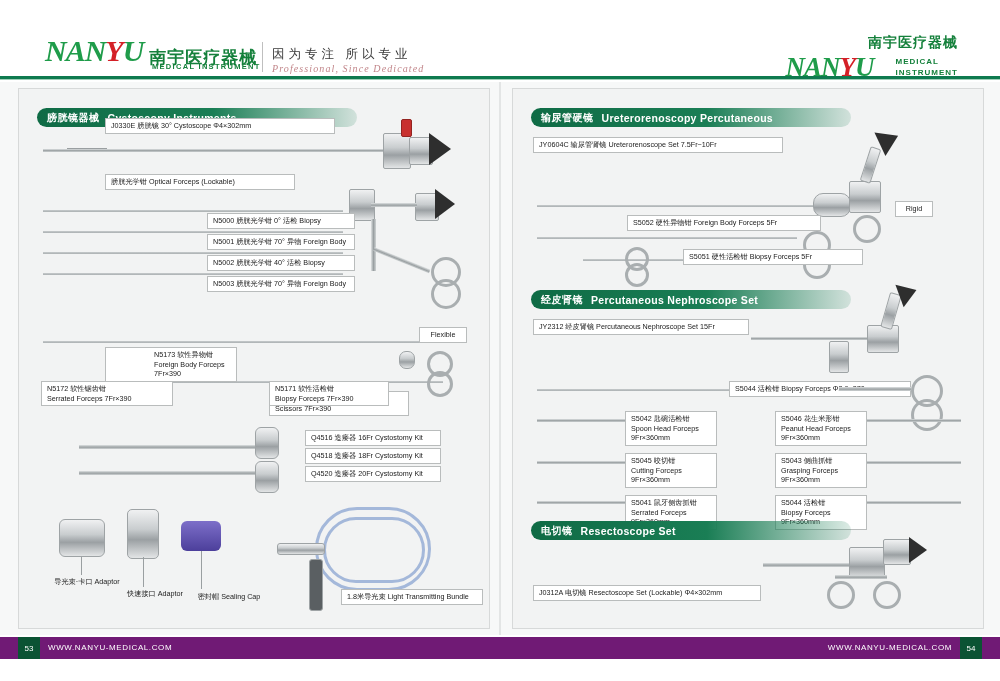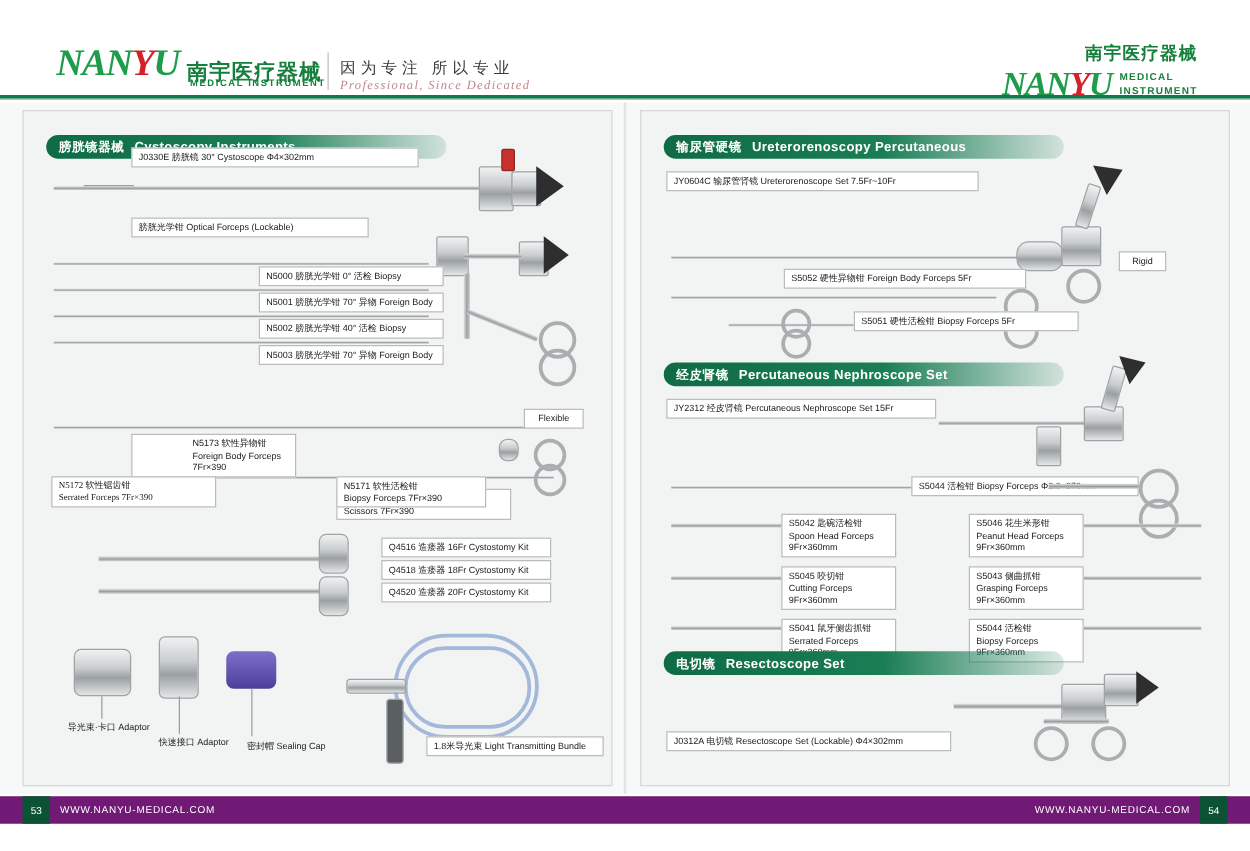--- a/index.html
+++ b/index.html
@@ -97,21 +97,21 @@
     justify-content: flex-end;
     margin-top: 2px;
   }
   .logo-right .logo-nanyu { font-size: 27px; }
   .logo-right-en {
     font-size: 8px;
     color: #14803b;
     font-weight: bold;
     line-height: 1.35;
     text-align: left;
-    margin-left: 6px;
+    margin-left: 22px;
     letter-spacing: 1px;
     margin-bottom: 2px;
   }
   .hdr-rule {
     position: absolute;
     left: 0; top: 76px; width: 1000px; height: 3px;
     background: linear-gradient(to right, #0e7a4f 0%, #0e7a4f 55%, #0e7a4f 100%);
   }
   .hdr-rule2 {
     position: absolute;
@@ -304,21 +304,21 @@
       <div class="rod-thin" style="left:24px; top:252px; width:400px; height:2px;"></div>
       <div class="rod-thin" style="left:24px; top:292px; width:400px; height:2px;"></div>
       <div class="lbl center" style="left:400px; top:238px; width:48px;">Flexible</div>
       <div class="metal" style="left:380px; top:262px; width:14px; height:16px; border-radius:7px;"></div>
       <div class="handle-ring" style="left:408px; top:262px; width:20px; height:20px;"></div>
       <div class="handle-ring" style="left:408px; top:282px; width:20px; height:20px;"></div>
       <div class="lbl" style="left:86px; top:258px; width:132px;padding-left:48px;">N5173 软性异物钳
 Foreign Body Forceps 7Fr×390</div>
       <div class="lbl" style="left:250px; top:258px; width:140px;margin-top:44px;">N5271 软性剪
 Scissors 7Fr×390</div>
-      <div class="lbl" style="left:22px; top:292px; width:132px;font-family:Liberation Serif, serif;">N5172 软性锯齿钳
+      <div class="lbl" style="left:22px; top:292px; width:132px;">N5172 软性锯齿钳
 Serrated Forceps 7Fr×390</div>
       <div class="lbl" style="left:250px; top:292px; width:120px;">N5171 软性活检钳
 Biopsy Forceps 7Fr×390</div>
 
       <div class="rod-thin" style="left:60px; top:356px; width:190px; height:4px;"></div>
       <div class="rod-thin" style="left:60px; top:382px; width:190px; height:4px;"></div>
       <div class="metal" style="left:236px; top:338px; width:22px; height:30px; border-radius:6px;"></div>
       <div class="metal" style="left:236px; top:372px; width:22px; height:30px; border-radius:6px;"></div>
       <div class="lbl" style="left:286px; top:341px; width:136px;">Q4516 造瘘器 16Fr Cystostomy Kit</div>
       <div class="lbl" style="left:286px; top:359px; width:136px;">Q4518 造瘘器 18Fr Cystostomy Kit</div>

